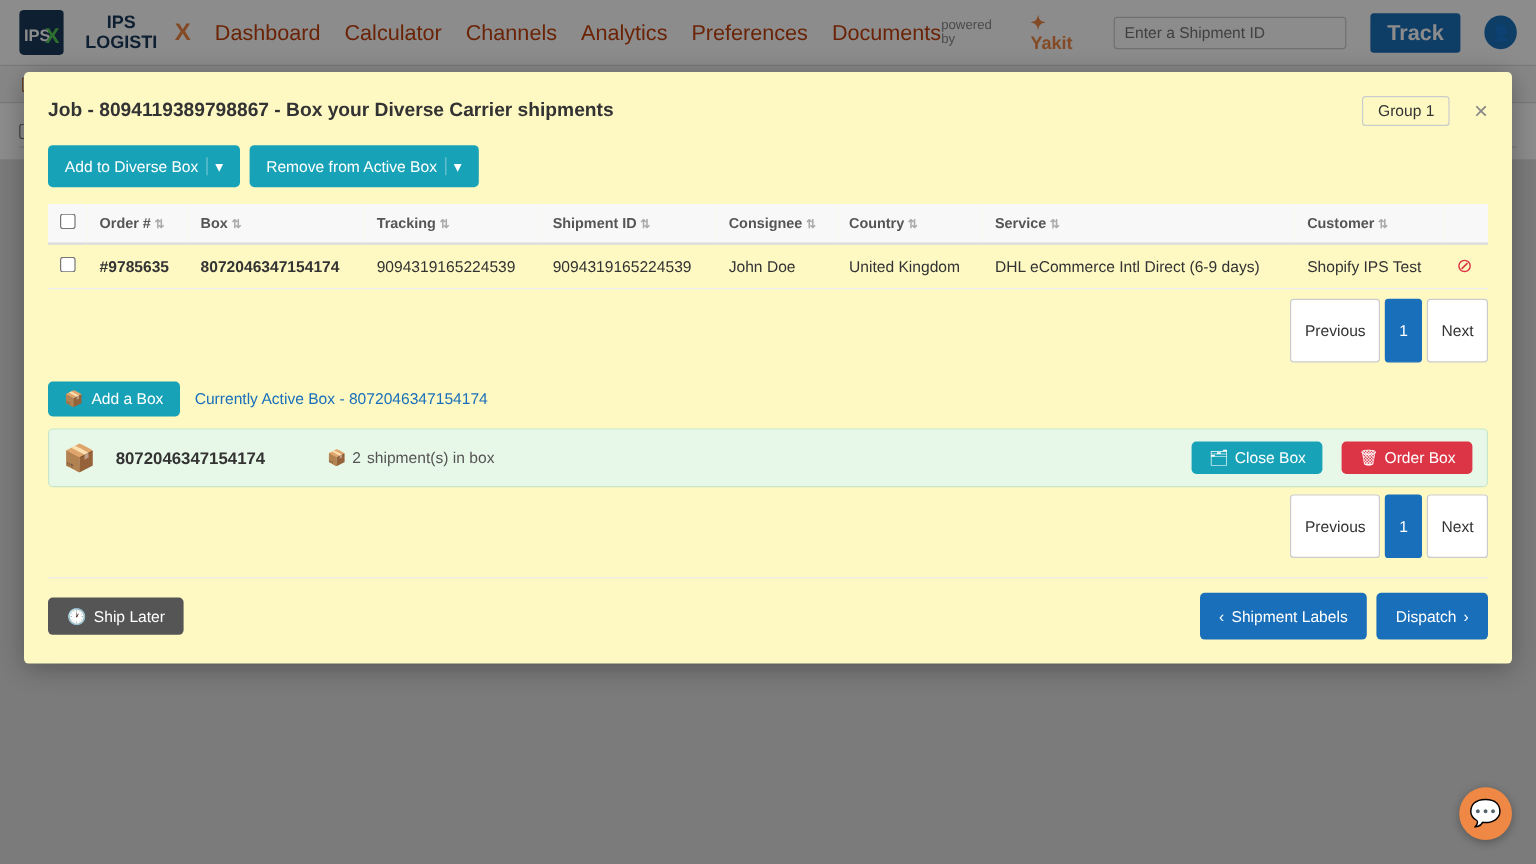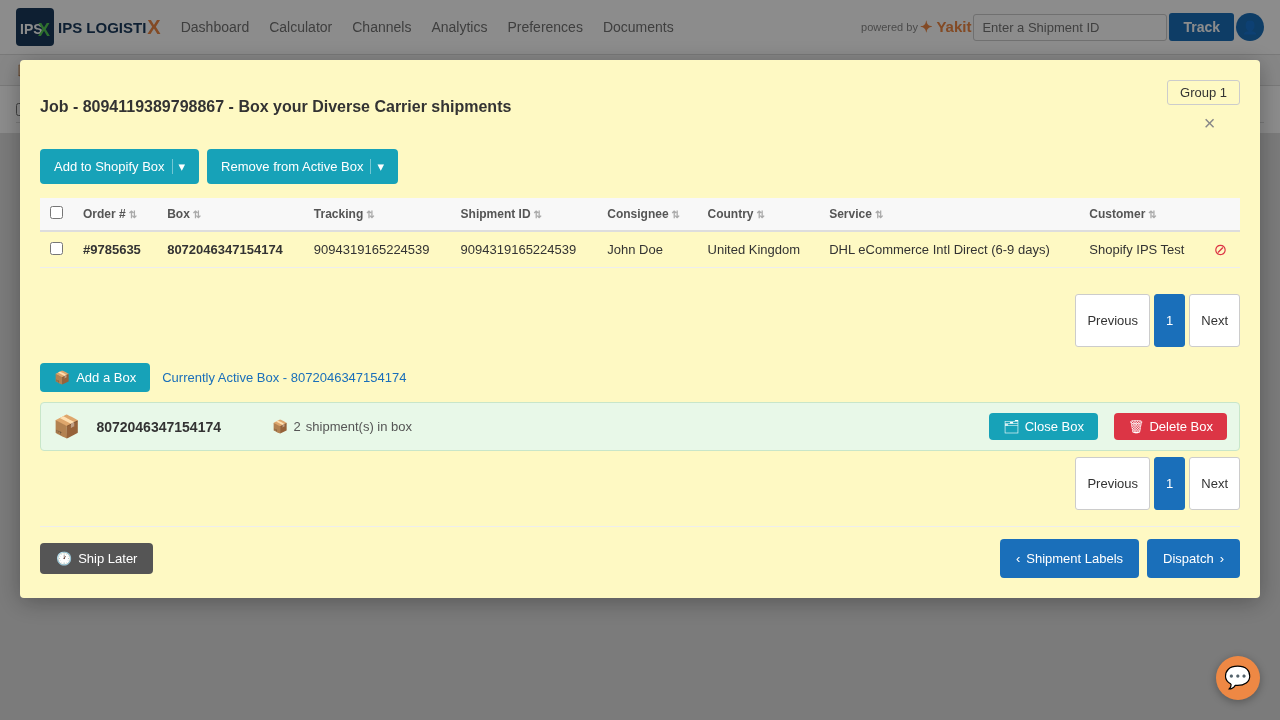--- a/index.html
+++ b/index.html
@@ -11,26 +11,26 @@
       border-bottom: 1px solid #ddd;
       display: flex;
       align-items: center;
       padding: 0 16px;
       height: 55px;
       position: relative;
       z-index: 10;
     }
     .navbar-logo { display: flex; align-items: center; margin-right: 20px; text-align: center; }
     .navbar-links { display: flex; gap: 20px; align-items: center; }
-    .navbar-links a { text-decoration: none; color: #737373; font-size: 14px; }
-    .navbar-right { margin-left: auto; display: flex; align-items: center; gap: 2px; }
+    .navbar-links a { text-decoration: none; color: #c2410c; font-size: 18px; }
+    .navbar-right { margin-left: auto; display: flex; align-items: center; gap: 20px; }
     .powered-by { font-size: 11px; color: #888; }
     .yakit-logo { font-weight: bold; font-size: 15px; color: #e84; }
     .track-input { border: 1px solid #ccc; padding: 5px 8px; border-radius: 3px; width: 194px; font-size: 13px; }
-    .track-btn { background: #1a6fba; color: #fff; border: none; padding: 6px 14px; border-radius: 3px; cursor: pointer; font-size: 14px; font-weight: bold; }
+    .track-btn { background: #1a6fba; color: #fff; border: none; padding: 6px 14px; border-radius: 3px; cursor: pointer; font-size: 18px; font-weight: bold; }
     .user-icon { background: #1a6fba; color: #fff; border-radius: 50%; width: 28px; height: 28px; display: flex; align-items: center; justify-content: center; font-size: 13px; cursor: pointer; }
 
     
     .summary-bar {
       background: #f5f5f5;
       border-bottom: 1px solid #ddd;
       padding: 8px 16px;
       font-size: 12px;
       color: #444;
       display: flex;
@@ -128,21 +128,21 @@
       align-items: center;
       gap: 5px;
     }
     .btn-dropdown-arrow {
       border-left: 1px solid rgba(255,255,255,0.4);
       padding-left: 6px;
       margin-left: 2px;
     }
 
     
-    .data-table { width: 100%; border-collapse: collapse; margin-bottom: 26px; }
+    .data-table { width: 100%; border-collapse: collapse; margin-bottom: 8px; }
     .data-table th {
       background: #f8f8f8;
       border-bottom: 2px solid #ddd;
       padding: 8px 10px;
       text-align: left;
       font-size: 12px;
       color: #555;
       font-weight: 600;
     }
     .data-table th .sort-icon { color: #aaa; font-size: 10px; margin-left: 3px; }
@@ -377,29 +377,29 @@
         <span>Lastmile Tracking</span>
       </div>
   </div>
 </div>
 
 <div class="overlay">
   <div class="modal">
 
     <div class="modal-header">
       <span class="modal-title">Job - 8094119389798867 - Box your Diverse Carrier shipments</span>
-      <div style="display:flex;align-items:center;gap:8px;flex-direction:column;">
+      <div style="display:flex;align-items:center;gap:8px;">
         <span class="group-badge">Group 1</span>
         <button class="modal-close">×</button>
       </div>
     </div>
 
     <div class="action-buttons">
       <button class="btn-teal">
-        <span>Add to Shopify Box</span>
+        <span>Add to Diverse Box</span>
         <span class="btn-dropdown-arrow">▾</span>
       </button>
       <button class="btn-teal-outline">
         <span>Remove from Active Box</span>
         <span class="btn-dropdown-arrow">▾</span>
       </button>
     </div>
 
     <table class="data-table">
       <thead>
@@ -453,21 +453,21 @@
         <span>📦</span>
         <span>2</span>
         <span>shipment(s) in box</span>
       </div>
       <button class="btn-close-box">
         <span>🗂</span>
         <span>Close Box</span>
       </button>
       <button class="btn-delete-box">
         <span>🗑</span>
-        <span>Delete Box</span>
+        <span>Order Box</span>
       </button>
     </div>
 
     <div class="pagination">
       <button class="page-btn">Previous</button>
       <button class="page-btn active">1</button>
       <button class="page-btn">Next</button>
     </div>
 
     <div class="modal-footer">

